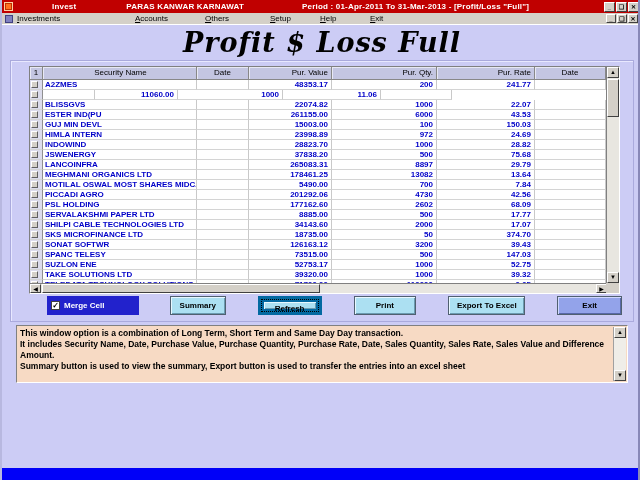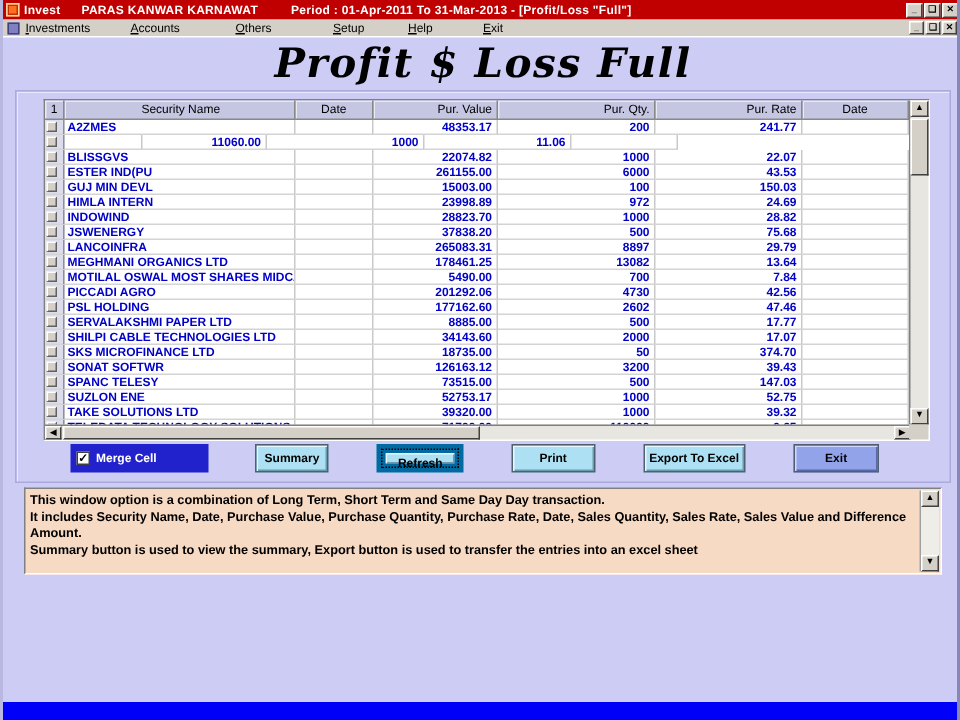--- a/index.html
+++ b/index.html
@@ -6,38 +6,38 @@
   body { background:#555; font-family: "Liberation Sans", sans-serif; }
   .screen { position:relative; width:640px; height:480px; overflow:hidden;
             background:#ccccf5; border-left:2px solid #b8b8e0; border-right:2px solid #8888b8; }
 
   
   .titlebar { position:absolute; left:0; top:0; width:640px; height:13px;
               background:#c00000; display:flex; align-items:center; color:#fff;
               font-size:8px; font-weight:bold; }
   .app-icon { width:9px; height:9px; margin:0 3px 0 2px; background:#ff7020;
               border:1px solid #ffd0a0; box-shadow: inset 0 0 0 1px #c03000; }
-  .tb-text { margin-right:14px; white-space:nowrap; letter-spacing:.2px; }
+  .tb-text { margin-right:14px; white-space:nowrap; letter-spacing:.2px;margin-left:36px; }
   .tb-account { margin-right:22px; }
   .win-btns { margin-left:auto; display:flex; gap:1px; padding-right:3px; }
   .win-btn { width:11px; height:10px; background:#d4d0c8; border:1px solid;
              border-color:#fff #404040 #404040 #fff; font-size:6px; line-height:8px;
              text-align:center; color:#000; font-weight:bold; }
 
   
   .menubar { position:absolute; left:0; top:13px; width:640px; height:12px;
              background:#d4d0c8; border-bottom:1px solid #fff; display:flex;
              align-items:center; font-size:8px; color:#000; }
   .child-icon { width:8px; height:8px; margin:0 4px 0 3px; background:#8080c0;
                 border:1px solid #404080; }
   .menu-items { display:flex; }
   .menu-item { display:inline-block; white-space:nowrap; }
   .menu-item::first-letter { text-decoration: underline; }
   .menu-item:nth-child(1){ width:70px; }
-  .menu-item:nth-child(2){ width:70px; }
+  .menu-item:nth-child(2){ width:70px;margin-left:48px; }
   .menu-item:nth-child(3){ width:65px; }
   .menu-item:nth-child(4){ width:50px; }
   .menu-item:nth-child(5){ width:50px; }
   .menu-item:nth-child(6){ width:40px; }
   .menubar .win-btns { padding-right:4px; }
   .menubar .win-btn { width:10px; height:9px; }
 
   
   .page-title { position:absolute; left:0; top:27px; width:640px; text-align:center;
                 font-family:"DejaVu Serif", serif; font-style:italic; font-weight:bold;
@@ -88,21 +88,21 @@
   .corner { position:absolute; right:0; bottom:0; width:13px; height:10px; background:#d4d0c8; }
 
   
   .toolbar { position:absolute; left:0; top:296px; width:640px; height:20px; }
   .merge-panel { position:absolute; left:45px; top:0; width:92px; height:19px;
                  background:#2222cc; display:flex; align-items:center; padding-left:4px;
                  color:#fff; font-size:8px; font-weight:bold; }
   .checkbox { width:9px; height:9px; background:#fff; border:1px solid #404040;
               margin-right:4px; font-size:8px; line-height:8px; text-align:center;
               color:#000; font-weight:bold; }
-  .btn-row { position:absolute; left:168px; top:0; width:416px; height:19px;
+  .btn-row { position:absolute; left:168px; top:0; width:452px; height:19px;
              display:flex; justify-content:space-between;gap:32px; }
   .btn { height:19px; background:#ace0f2; border:1px solid #506070;
          box-shadow: inset 1px 1px 0 #e8f8ff, inset -1px -1px 0 #6a9ab0;
          font-size:8px; font-weight:bold; color:#000; text-align:center;
          line-height:17px; }
   .btn-summary { width:62px; }
   .btn-refresh { width:70px; border:6px solid #0369a1; line-height:14px;
                  outline:1px dotted #000; outline-offset:-4px;text-align:center; }
   .btn-export { width:86px; }
   .btn-print { width:70px; }
@@ -316,21 +316,21 @@
     </div>
 
     <div class="grid-row">
       <div class="cell c0">
         <span class="row-btn"></span>
       </div>
       <div class="cell c1">PSL HOLDING</div>
       <div class="cell c2"></div>
       <div class="cell c3">177162.60</div>
       <div class="cell c4">2602</div>
-      <div class="cell c5">47.46</div>
+      <div class="cell c5">68.09</div>
       <div class="cell c6"></div>
     </div>
 
     <div class="grid-row">
       <div class="cell c0">
         <span class="row-btn"></span>
       </div>
       <div class="cell c1">SERVALAKSHMI PAPER LTD</div>
       <div class="cell c2"></div>
       <div class="cell c3">8885.00</div>

